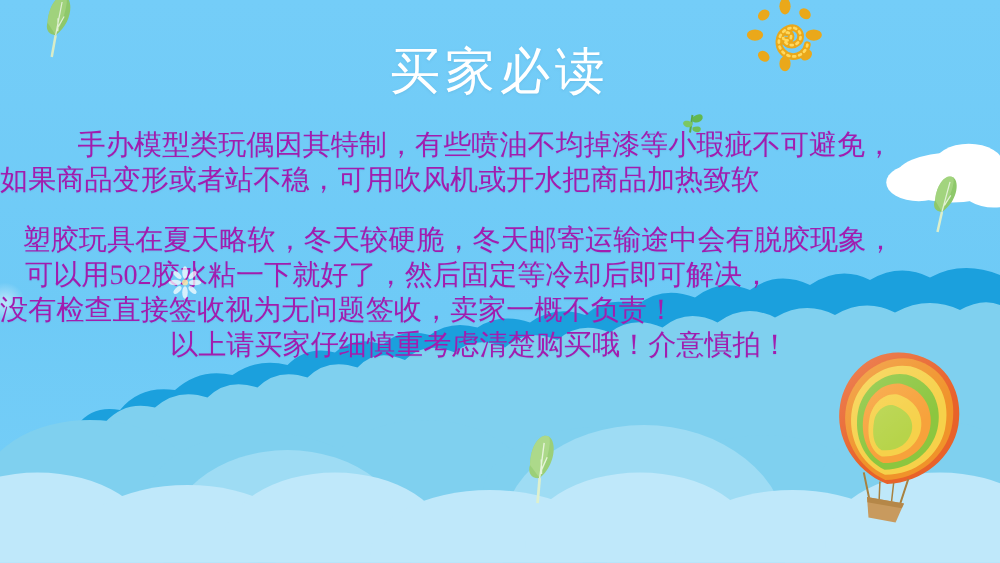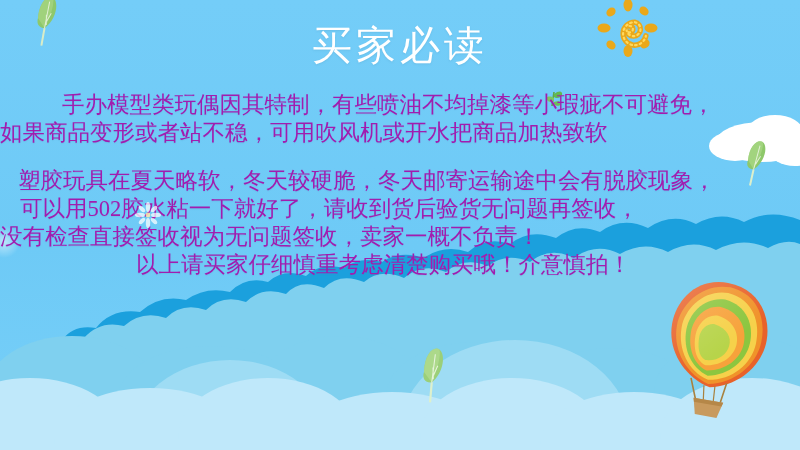--- a/index.html
+++ b/index.html
@@ -31,21 +31,21 @@
     top: 0;
     width: 800px;
     height: 450px;
     pointer-events: none;
   }
 
   
   .content {
     position: absolute;
     left: 0;
-    top: 5px;
+    top: 16px;
     width: 800px;
     height: 396px;
   }
 
   .title {
     position: absolute;
     top: 18px;
     left: 0;
     width: 800px;
     text-align: center;
@@ -227,21 +227,21 @@
   </svg>
 
   <div class="content">
 
     <div class="title">买家必读</div>
 
     <div class="body-lines">
       <div class="line indent">手办模型类玩偶因其特制，有些喷油不均掉漆等小瑕疵不可避免，</div>
       <div class="line left3">如果商品变形或者站不稳，可用吹风机或开水把商品加热致软</div>
       <div class="line left5">塑胶玩具在夏天略软，冬天较硬脆，冬天邮寄运输途中会有脱胶现象，</div>
-      <div class="line left4">可以用502胶水粘一下就好了，请收到货后验货无问题再签收，</div>
+      <div class="line left4">可以用502胶水粘一下就好了，然后固定等冷却后即可解决，</div>
       <div class="line left6">没有检查直接签收视为无问题签收，卖家一概不负责！</div>
       <div class="line left7">以上请买家仔细慎重考虑清楚购买哦！介意慎拍！</div>
     </div>
 
     <svg class="sparkle" style="left:134px; top:196px;" width="28" height="28" viewBox="0 0 28 28">
       <g fill="#ffffff" opacity=".72">
         <ellipse cx="14" cy="6" rx="2.2" ry="5"></ellipse>
         <ellipse cx="14" cy="22" rx="2.2" ry="5"></ellipse>
         <ellipse cx="6" cy="14" rx="5" ry="2.2"></ellipse>
         <ellipse cx="22" cy="14" rx="5" ry="2.2"></ellipse>

